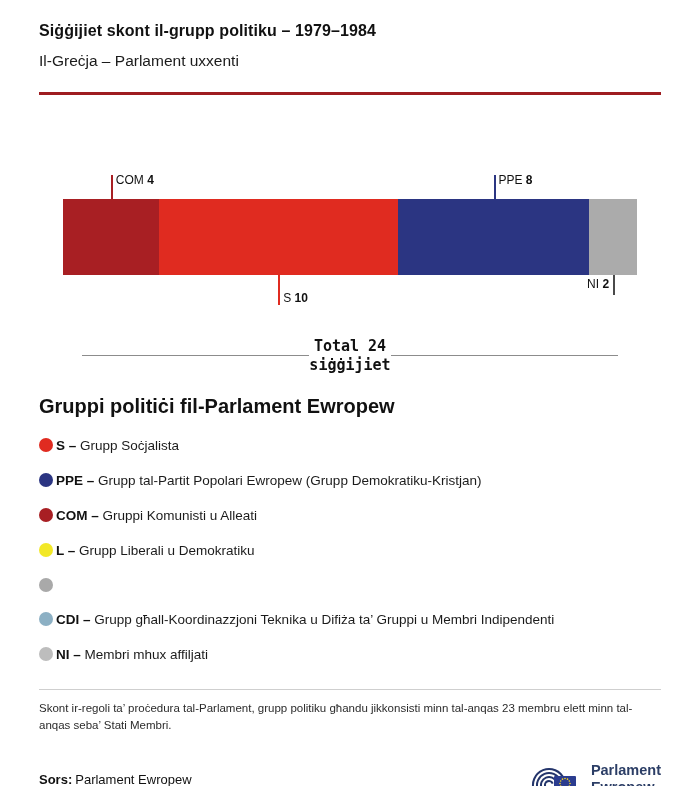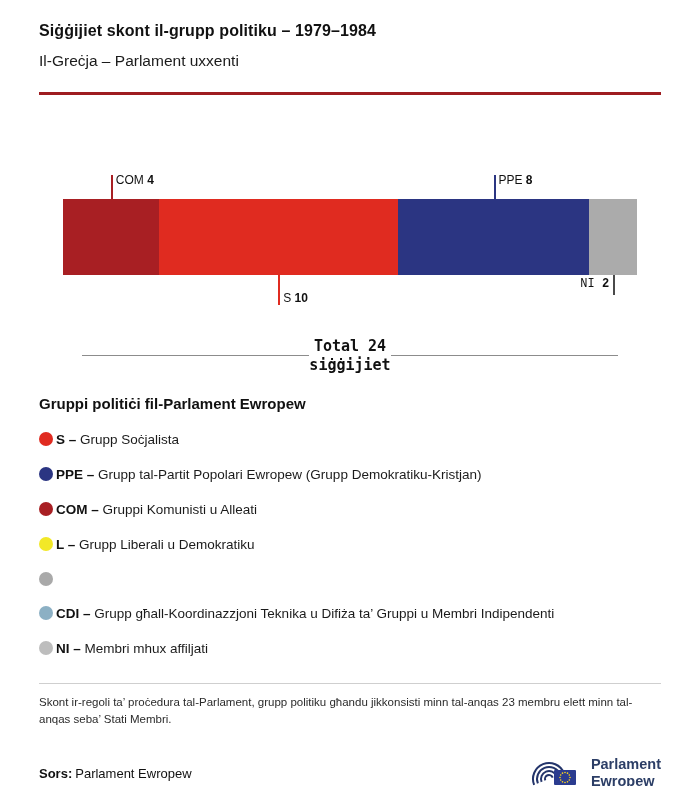--- a/index.html
+++ b/index.html
@@ -24,33 +24,33 @@
   .labels { position: absolute; left: 0; top: 0; right: 0; bottom: 0; pointer-events: none; }
   .seg-label { position: absolute; width: 0; }
   .seg-label .tick { position: absolute; left: 0; top: 0; width: 2px; height: 100%; }
   .seg-label .txt { position: absolute; left: 5px; white-space: nowrap; font-size: 12px; color: #111; }
   .seg-label .txt b { font-weight: 700; }
   .seg-label.top { bottom: 100%; height: 24px; }
   .seg-label.top .txt { top: -2px; }
   .seg-label.bottom { top: 100%; height: 30px; }
   .seg-label.bottom .txt { bottom: 0; }
   .seg-label.bottom.align-left { height: 20px; }
-  .seg-label.align-left .txt { left: auto; right: 4px; top: 2px; bottom: auto; font-family: Liberation Mono, monospace; }
+  .seg-label.align-left .txt { left: auto; right: 4px; top: 2px; bottom: auto; }
 
   
   .total { display: flex; align-items: center; margin: 62px 43px 0; }
   .tline { flex: 1; height: 1px; background: #8c8c8c; }
   .ttext {
     font-family: "DejaVu Sans Mono", monospace;
     font-weight: 700; font-size: 15px; text-align: center; line-height: 1.25;
     color: #111;
   }
 
   
-  .legend-heading { font-size: 15px; font-weight: 700; margin-top: 20px; }
+  .legend-heading { font-size: 20px; font-weight: 700; margin-top: 20px; }
   .legend { margin-top: 15px; }
   .legend-item { display: flex; align-items: center; gap: 3px; margin-top: 20px; }
   .dot { width: 14px; height: 14px; border-radius: 50%; flex: 0 0 auto; }
   .ltext { font-size: 13.5px; color: #1b1b1b; }
   .ltext b { font-weight: 700; color: #111; }
 
   
   .foot-divider { border-top: 1px solid #cfcfcf; margin-top: 27px; }
   .footnote { font-size: 11.5px; line-height: 1.5; color: #2b2b2b; margin: 10px 0 0; }
   .footer { display: flex; justify-content: space-between; align-items: center; margin-top: 24px; }

